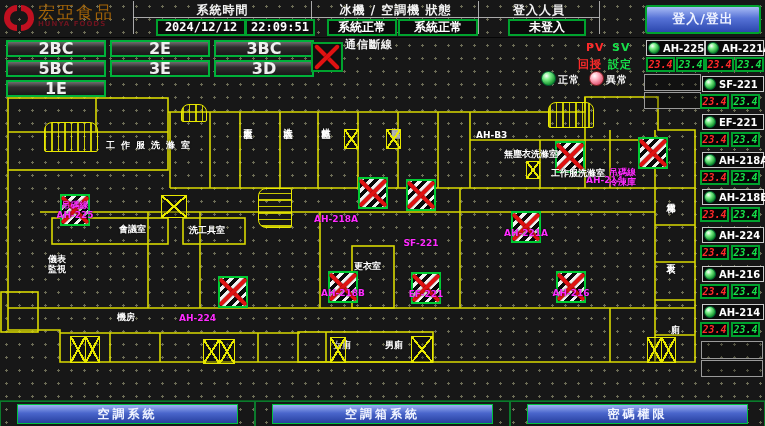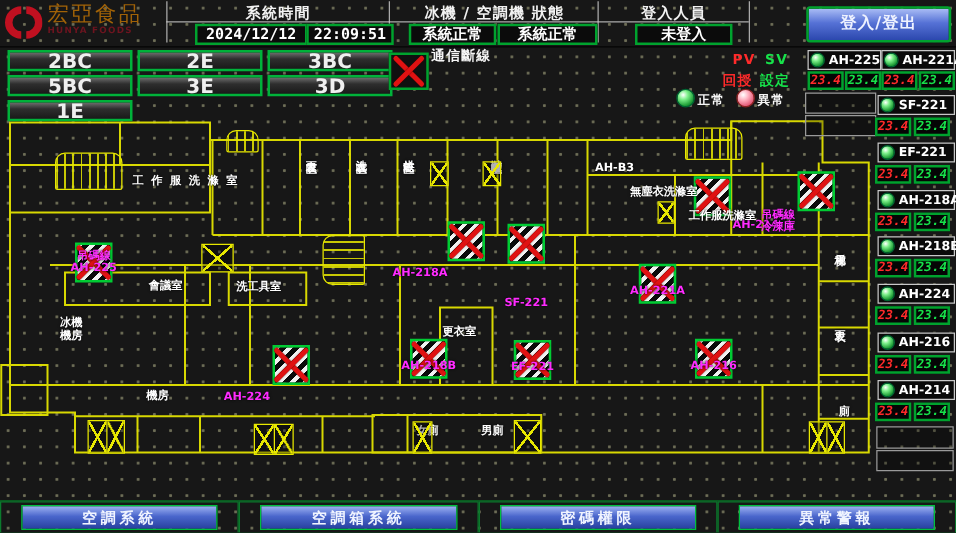--- a/index.html
+++ b/index.html
@@ -298,21 +298,21 @@
     <div class="room" style="left: 106px; top: 140px; letter-spacing: 6px;">工作服洗滌室</div>
     <div class="room vert" style="left: 243px; top: 121px;">更衣區</div>
     <div class="room vert" style="left: 283px; top: 121px;">洗衣區</div>
     <div class="room vert" style="left: 321px; top: 121px;">烘乾區</div>
     <div class="room vert" style="left: 391px; top: 121px;">鞋櫃區</div>
     <div class="room" style="left: 476px; top: 130px;">AH-B3</div>
     <div class="room" style="left: 504px; top: 149px;">無塵衣洗滌室</div>
     <div class="room" style="left: 551px; top: 168px;">工作服洗滌室</div>
     <div class="room" style="left: 119px; top: 224px;">會議室</div>
     <div class="room" style="left: 189px; top: 225px;">洗工具室</div>
-    <div class="room" style="left: 48px; top: 254px; width: 22px; white-space: normal;">冰機機房</div>
+    <div class="room" style="left: 48px; top: 254px; width: 22px; white-space: normal;">儀表監視</div>
     <div class="room" style="left: 117px; top: 312px;">機房</div>
     <div class="room" style="left: 354px; top: 261px;">更衣室</div>
     <div class="room" style="left: 333px; top: 340px;">女廁</div>
     <div class="room" style="left: 385px; top: 340px;">男廁</div>
     <div class="room vert" style="left: 666px; top: 196px;">電梯</div>
     <div class="room vert" style="left: 666px; top: 256px;">更衣</div>
     <div class="room" style="left: 671px; top: 325px;">廁</div>
     <div class="yx" style="left: 70px; top: 336px; width: 28px; height: 25px;">
       <span></span>
       <span></span>
@@ -352,16 +352,13 @@
 <div class="bottomnav">
     <div class="bcell">
       <div class="bbtn">空調系統</div>
     </div>
     <div class="bcell">
       <div class="bbtn">空調箱系統</div>
     </div>
     <div class="bcell">
       <div class="bbtn">密碼權限</div>
     </div>
-    <div class="bcell">
-      <div class="bbtn">異常警報</div>
-    </div>
   </div>
 
 </body></html>

